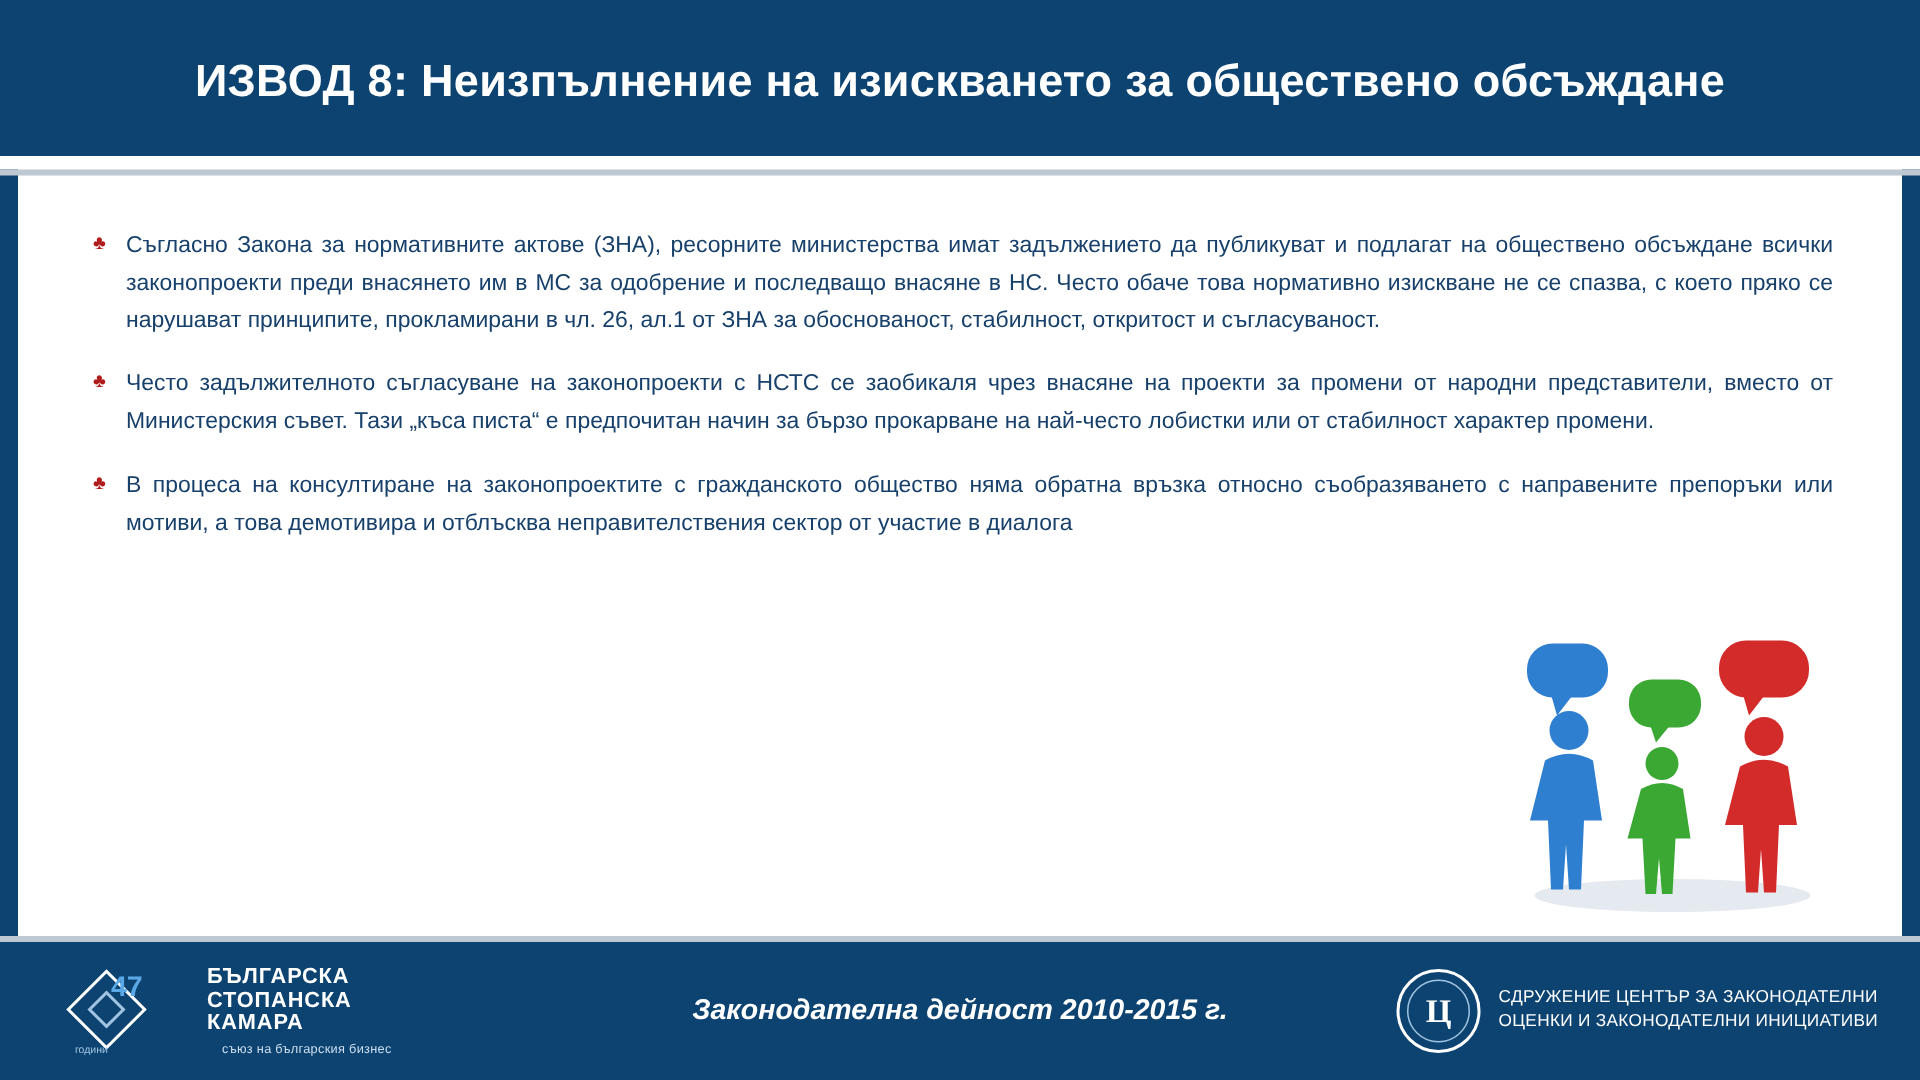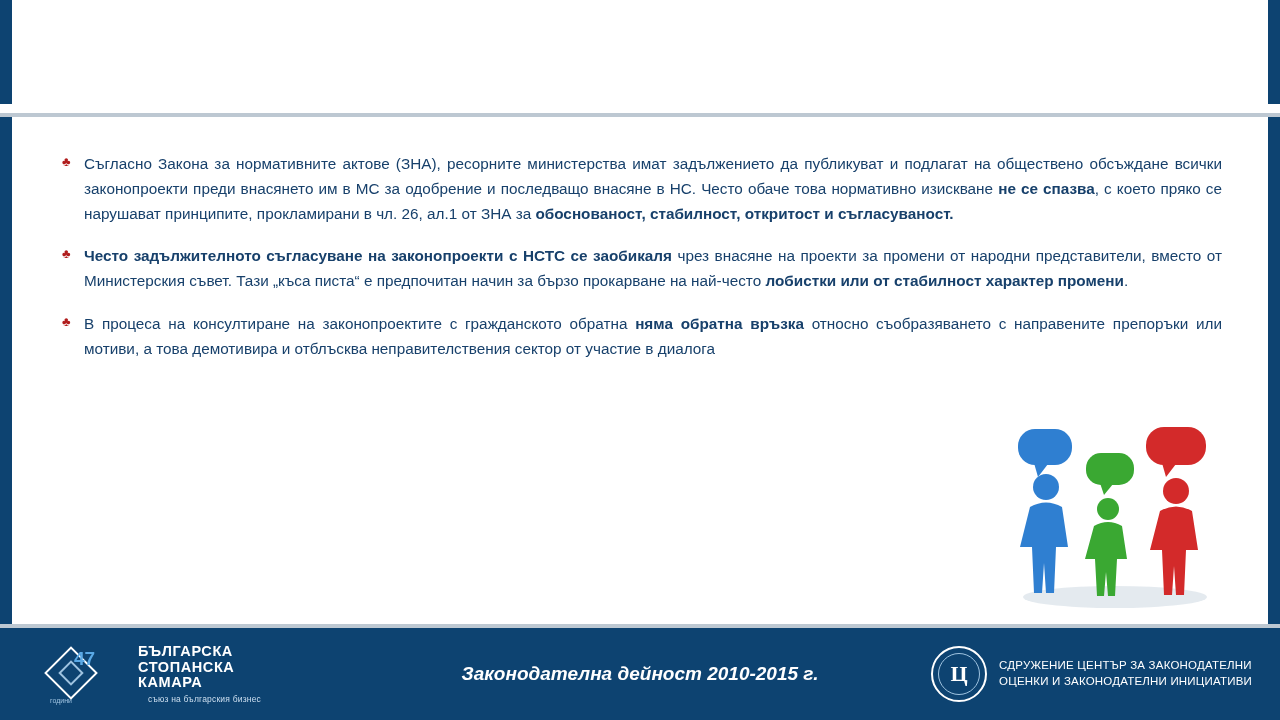--- a/index.html
+++ b/index.html
@@ -79,21 +79,21 @@
     text-align: left;
   }
   .bullet-text {
     flex: 1 1 auto;
     color: #17406b;
     font-size: 15.3px;
     line-height: 1.62;
     text-align: justify;
     text-justify: inter-word;
   }
-  .bullet-text b { font-weight: bold; }
+  .bullet-text b { font-weight: normal; }
 
   
   .illustration {
     position: absolute;
     left: 1000px; top: 425px;
     width: 230px; height: 185px;
   }
   .illustration svg { display: block; }
 
   
@@ -198,38 +198,41 @@
   }
 </style>
 </head>
 <body>
 
 <div class="slide">
 
   <div class="edge-left"></div>
   <div class="edge-right"></div>
 
+  <div class="header">
+    <div class="header-title">ИЗВОД 8: Неизпълнение на изискването за обществено обсъждане</div>
+  </div>
   <div class="header-rule"></div>
   <div class="header-rule2"></div>
 
   <div class="content">
 
     <div class="bullet">
       <div class="bullet-marker">♣</div>
       <div class="bullet-text"><span>Съгласно Закона за нормативните актове (ЗНА), ресорните министерства имат задължението да публикуват и подлагат на обществено обсъждане всички законопроекти преди внасянето им в МС за одобрение и последващо внасяне в НС. Често обаче това нормативно изискване </span><b>не се спазва</b><span>, с което пряко се нарушават принципите, прокламирани в чл. 26, ал.1 от ЗНА за </span><b>обоснованост, стабилност, откритост и съгласуваност.</b></div>
     </div>
 
     <div class="bullet">
       <div class="bullet-marker">♣</div>
       <div class="bullet-text"><b>Често задължителното съгласуване на законопроекти с НСТС се заобикаля</b><span> чрез внасяне на проекти за промени от народни представители, вместо от Министерския съвет. Тази „къса писта“ е предпочитан начин за бързо прокарване на най-често </span><b>лобистки или от стабилност характер промени</b><span>.</span></div>
     </div>
 
     <div class="bullet">
       <div class="bullet-marker">♣</div>
-      <div class="bullet-text"><span>В процеса на консултиране на законопроектите с гражданското обратна </span><b>няма обратна връзка</b><span> относно съобразяването с направените препоръки или мотиви, а това демотивира и отблъсква неправителствения сектор от участие в диалога</span></div>
+      <div class="bullet-text"><span>В процеса на консултиране на законопроектите с гражданското общество </span><b>няма обратна връзка</b><span> относно съобразяването с направените препоръки или мотиви, а това демотивира и отблъсква неправителствения сектор от участие в диалога</span></div>
     </div>
 
   </div>
 
   <div class="illustration">
     <svg width="230" height="185" viewBox="0 0 230 185" xmlns="http://www.w3.org/2000/svg">
 
       <ellipse cx="115" cy="172" rx="92" ry="11" fill="#dfe6ec" opacity="0.85"></ellipse>
 
       <g>

